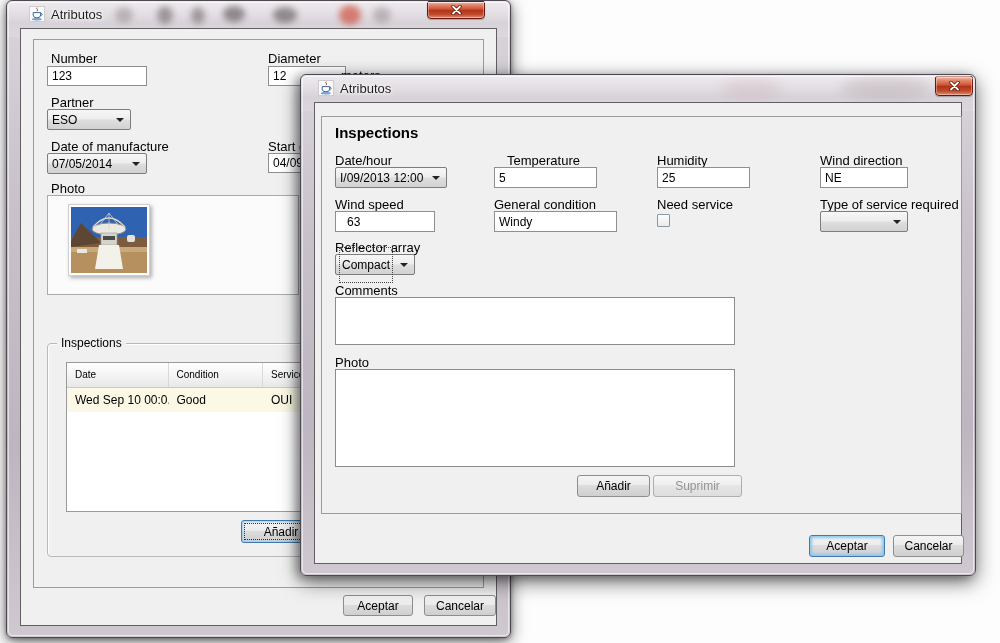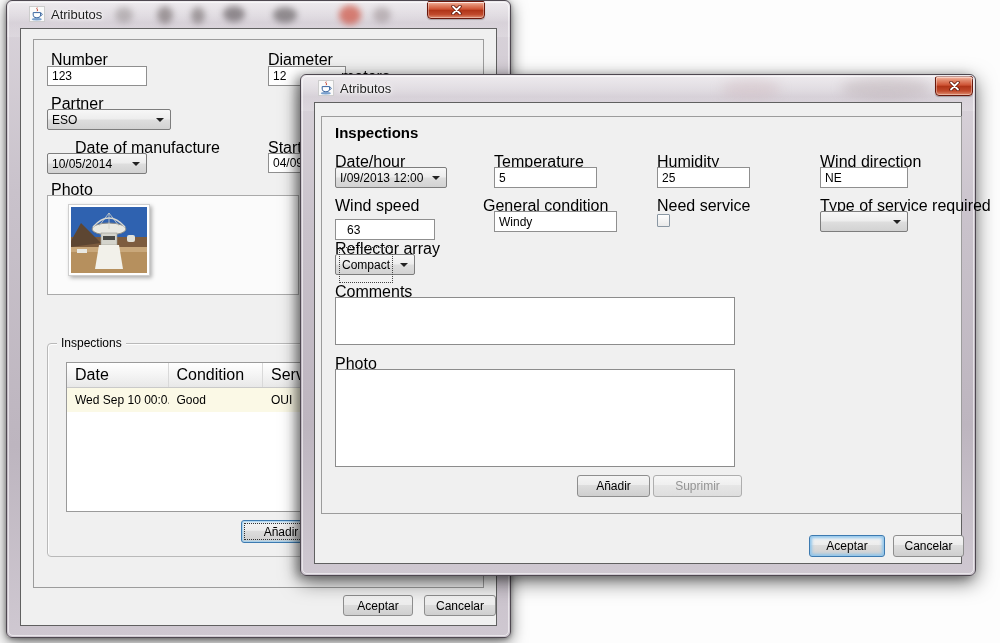--- a/index.html
+++ b/index.html
@@ -39,21 +39,21 @@
     background:linear-gradient(180deg,#f7b8a4 0%,#e28a6e 18%,#ce5334 45%,#b03518 52%,#c04a2c 78%,#e08f72 100%);
     box-shadow:inset 0 0 0 1px rgba(255,255,255,.35), 0 1px 1px rgba(0,0,0,.25);
     cursor:default;
   }
   .content {
     position:absolute; left:13px; right:13px; top:27px; bottom:11px;
     background:#f0f0f0; border:1px solid #606060;
   }
   .panel { position:absolute; border:1px solid #9c9c9c; }
   
-  .lbl { position:absolute; font-size:16px; white-space:nowrap; }
+  .lbl { position:absolute; font-size:13px; white-space:nowrap; }
   .heading { position:absolute; font-size:15px; font-weight:bold; }
   .tf {
     position:absolute; height:20px; border:1px solid #8f8f8f; background:#fff;
     font:12px "Liberation Sans",sans-serif; padding:0 4px; outline:none;
   }
   .combo {
     position:absolute; height:21px; border:1px solid #7d7d7d; border-radius:2px;
     background:linear-gradient(180deg,#f7f7f7,#ededed 48%,#dedede 52%,#d2d2d2);
     font-size:12px; display:flex; align-items:center; padding:0 4px; cursor:default;
   }
@@ -75,21 +75,21 @@
   .cb {
     position:absolute; width:13px; height:13px; appearance:none; -webkit-appearance:none;
     border:1px solid #8a97a3; background:linear-gradient(180deg,#fdfdfd,#eaeaea); border-radius:1px;
   }
   .box { position:absolute; border:1px solid #8c8c8c; background:#fff; }
   .group { position:absolute; border:1px solid #b9b9b9; border-radius:4px; box-shadow:inset 1px 1px 0 #fdfdfd; }
   .group .legend { position:absolute; top:-8px; left:9px; background:#f0f0f0; padding:0 4px; font-size:12px; }
   
   .tbl { position:absolute; border:1px solid #9a9a9a; background:#fff; overflow:hidden; }
   .thead { display:flex; height:25px; background:linear-gradient(180deg,#ffffff,#f3f3f3 55%,#e8e8e8); border-bottom:1px solid #c9c9c9; }
-  .th { line-height:24px; padding-left:8px; border-right:1px solid #d9d9d9; font-size:16px; white-space:nowrap; overflow:hidden; }
+  .th { line-height:24px; padding-left:8px; border-right:1px solid #d9d9d9; font-size:10px; white-space:nowrap; overflow:hidden; }
   .trow { display:flex; height:24px; background:#fbf9e6; }
   .td { line-height:24px; padding-left:8px; font-size:12px; white-space:nowrap; overflow:hidden; }
   
   .photo-frame {
     position:absolute; border:1px solid #cfcfcf; background:#fff; padding:2px;
     box-shadow:2px 2px 4px rgba(0,0,0,.3);
   }
 </style>
 </head>
 <body>
@@ -124,28 +124,28 @@
     <div class="panel" style="left:12px; top:10px; width:451px; height:549px;"></div>
 
     <div class="lbl" style="left:30px; top:22px;">Number</div>
     <input class="tf" style="left: 26px; top: 37px; width: 100px;" value="123">
 
     <div class="lbl" style="left:247px; top:22px;">Diameter</div>
     <input class="tf" style="left: 247px; top: 37px; width: 78px;" value="12">
     <div class="lbl" style="left:320px; top:39px;">meters</div>
 
     <div class="lbl" style="left:30px; top:66px;">Partner</div>
-    <div class="combo" style="left:26px; top:80px; width:124px;">
+    <div class="combo" style="left:26px; top:80px; width:84px;">
       <span class="ctext">ESO</span>
       <span class="arrow"></span>
     </div>
 
-    <div class="lbl" style="left:30px; top:110px;margin-left:24px;">Date of manufacture</div>
+    <div class="lbl" style="left:30px; top:110px;">Date of manufacture</div>
     <div class="combo" style="left:26px; top:124px; width:100px;">
-      <span class="ctext">10/05/2014</span>
+      <span class="ctext">07/05/2014</span>
       <span class="arrow"></span>
     </div>
 
     <div class="lbl" style="left:247px; top:110px;">Start d</div>
     <input class="tf" style="left: 247px; top: 124px; width: 78px;" value="04/09/">
 
     <div class="lbl" style="left:30px; top:152px;">Photo</div>
     <div class="box" style="left:26px; top:166px; width:252px; height:100px; background:#fbfbfb; border-color:#aaa;">
       <div class="photo-frame" style="left:20px; top:8px; width:82px; height:72px;">
         <svg width="76" height="66" viewBox="0 0 76 66">
@@ -214,33 +214,33 @@
     <div class="panel" style="left:6px; top:13px; width:641px; height:398px;"></div>
 
     <div class="heading" style="left:20px; top:21px;">Inspections</div>
 
     <div class="lbl" style="left:20px; top:50px;">Date/hour</div>
     <div class="combo" style="left:20px; top:64px; width:112px;">
       <span class="ctext">I/09/2013 12:00</span>
       <span class="arrow"></span>
     </div>
 
-    <div class="lbl" style="left:179px; top:50px;">Temperature</div>
+    <div class="lbl" style="left:192px; top:50px;">Temperature</div>
     <input class="tf" style="left: 179px; top: 64px; width: 103px; height: 21px;" value="5">
 
     <div class="lbl" style="left:342px; top:50px;">Humidity</div>
     <input class="tf" style="left: 342px; top: 64px; width: 93px; height: 21px;" value="25">
 
     <div class="lbl" style="left:505px; top:50px;">Wind direction</div>
     <input class="tf" style="left: 505px; top: 64px; width: 88px; height: 21px;" value="NE">
 
     <div class="lbl" style="left:20px; top:94px;">Wind speed</div>
-    <input class="tf" style="left: 20px; top: 116px; width: 100px; height: 21px; padding-left: 11px;" value="63">
-
-    <div class="lbl" style="left:168px; top:94px;">General condition</div>
+    <input class="tf" style="left: 20px; top: 108px; width: 100px; height: 21px; padding-left: 11px;" value="63">
+
+    <div class="lbl" style="left:179px; top:94px;">General condition</div>
     <input class="tf" style="left: 179px; top: 108px; width: 123px; height: 21px;" value="Windy">
 
     <div class="lbl" style="left:342px; top:94px;">Need service</div>
     <input type="checkbox" class="cb" style="left: 342px; top: 111px;">
 
     <div class="lbl" style="left:505px; top:94px;">Type of service required</div>
     <div class="combo" style="left:505px; top:108px; width:88px;">
       <span class="ctext"></span>
       <span class="arrow"></span>
     </div>

